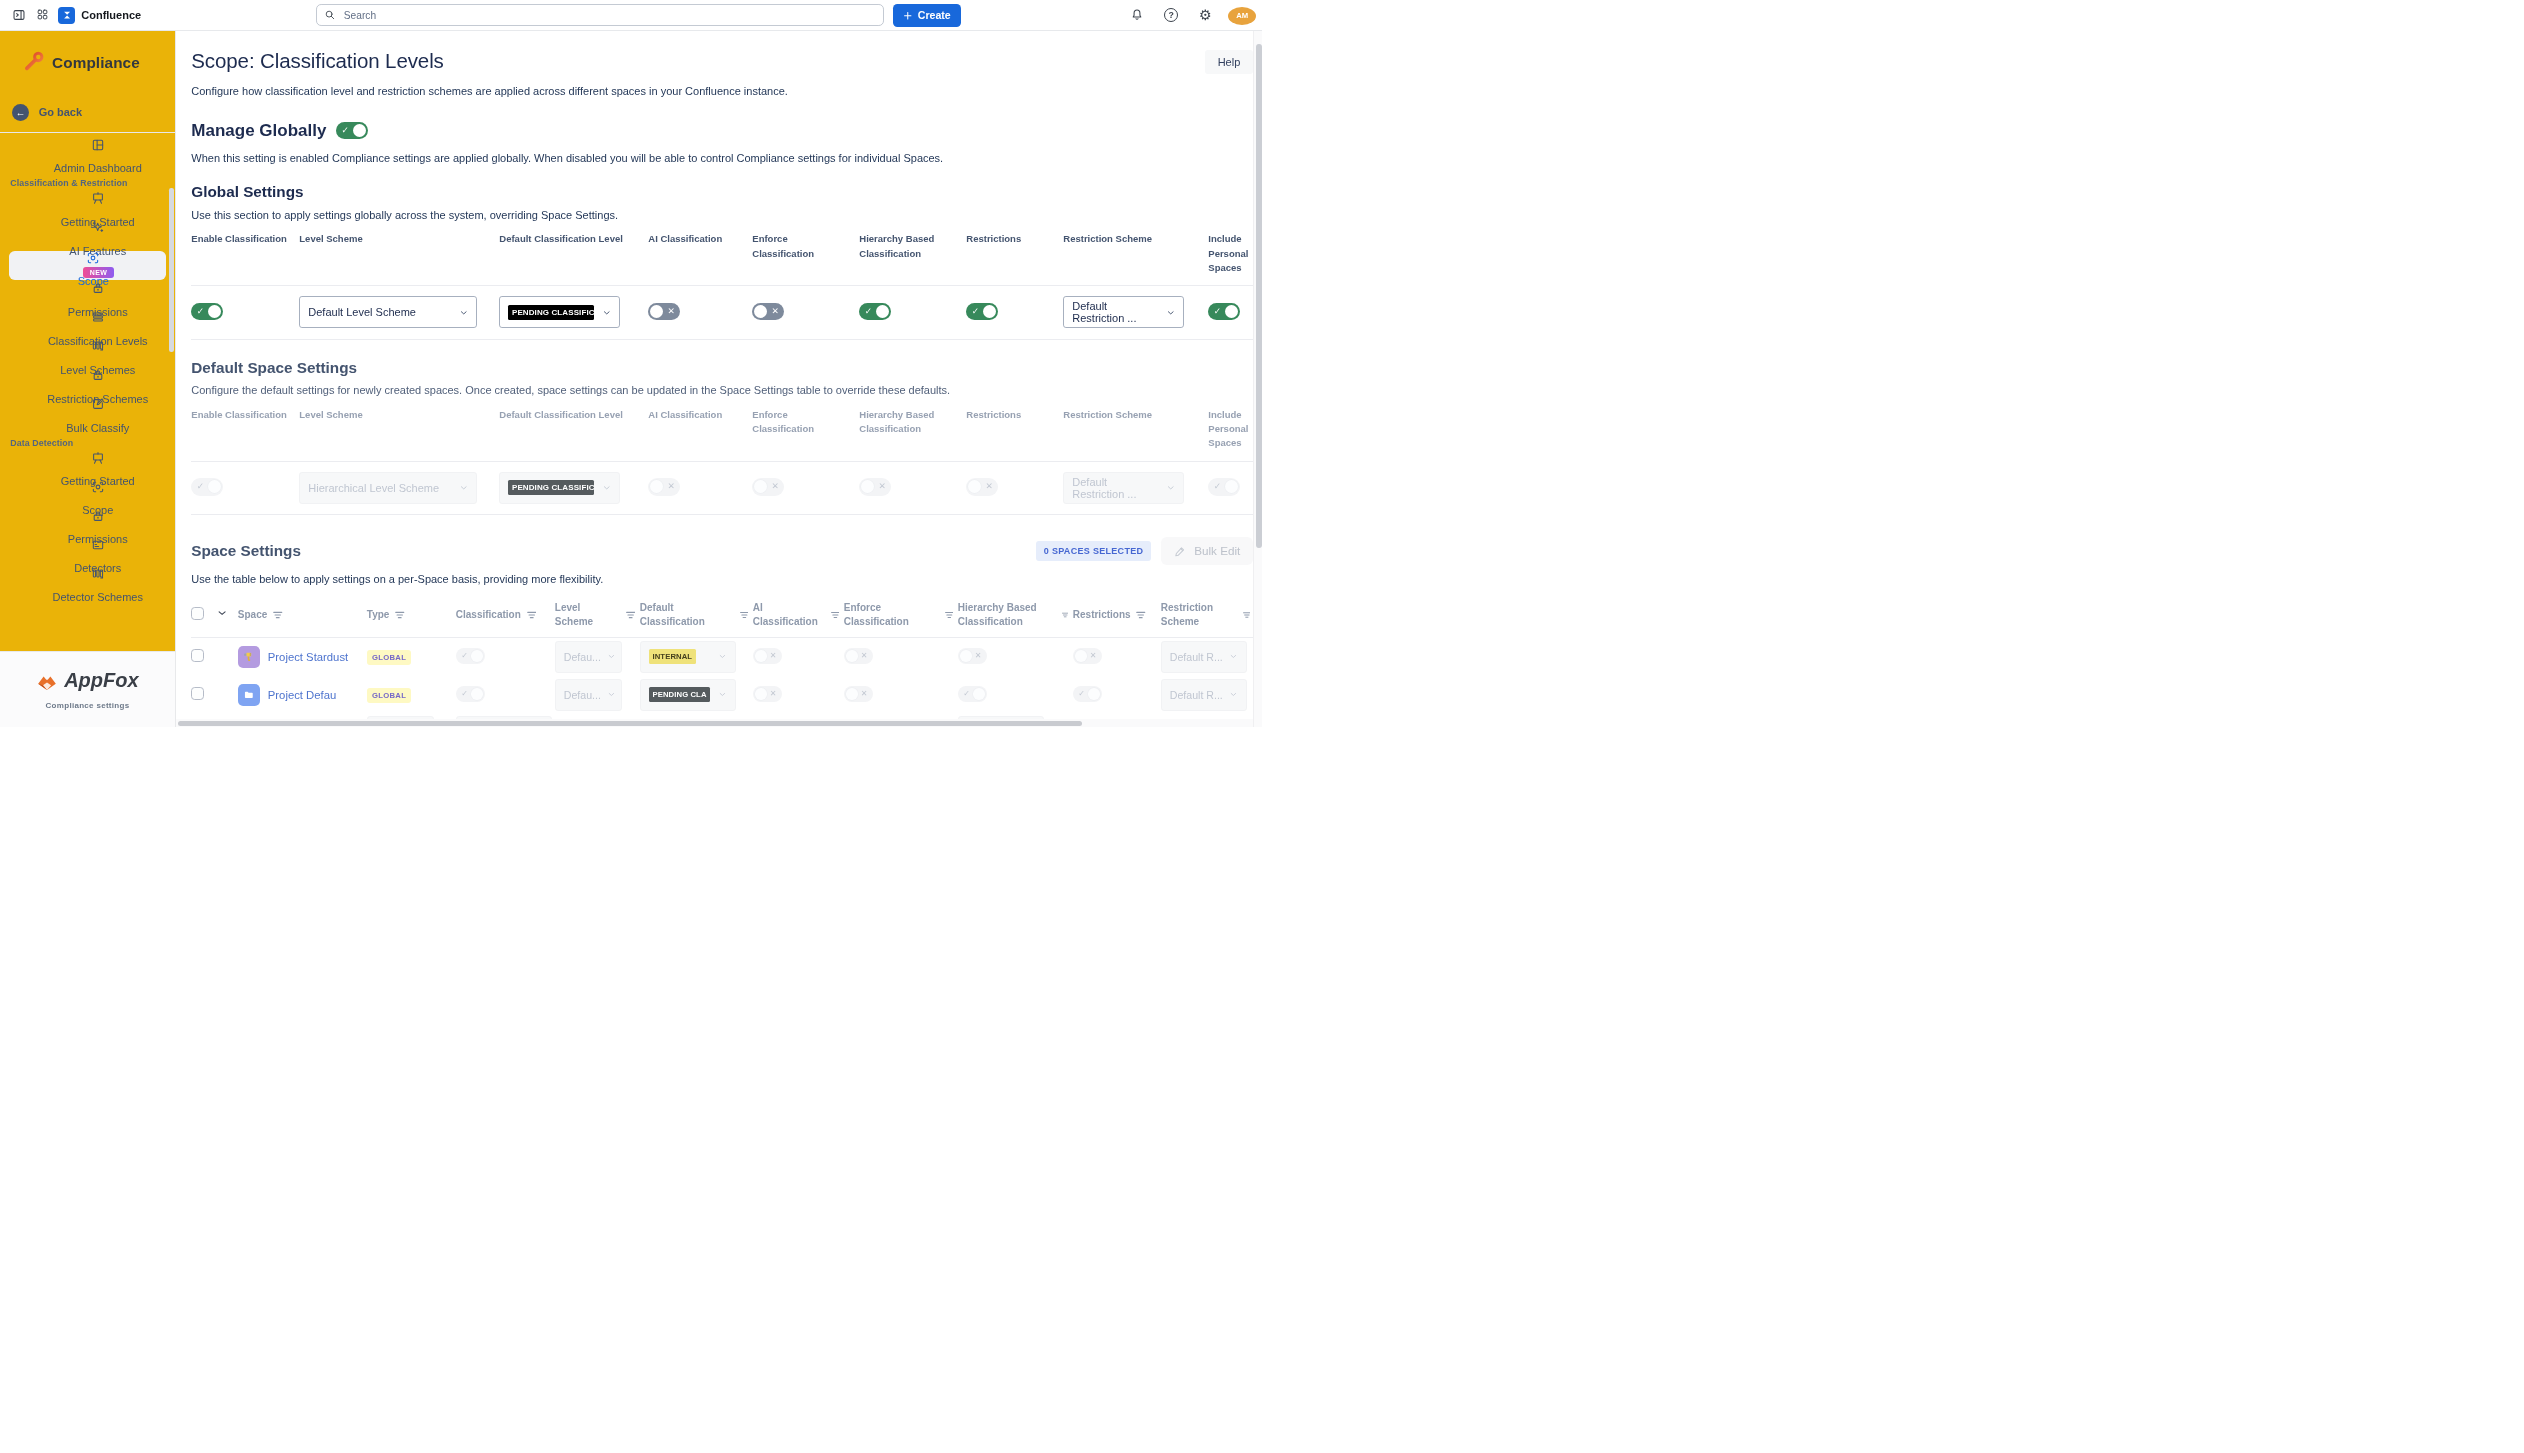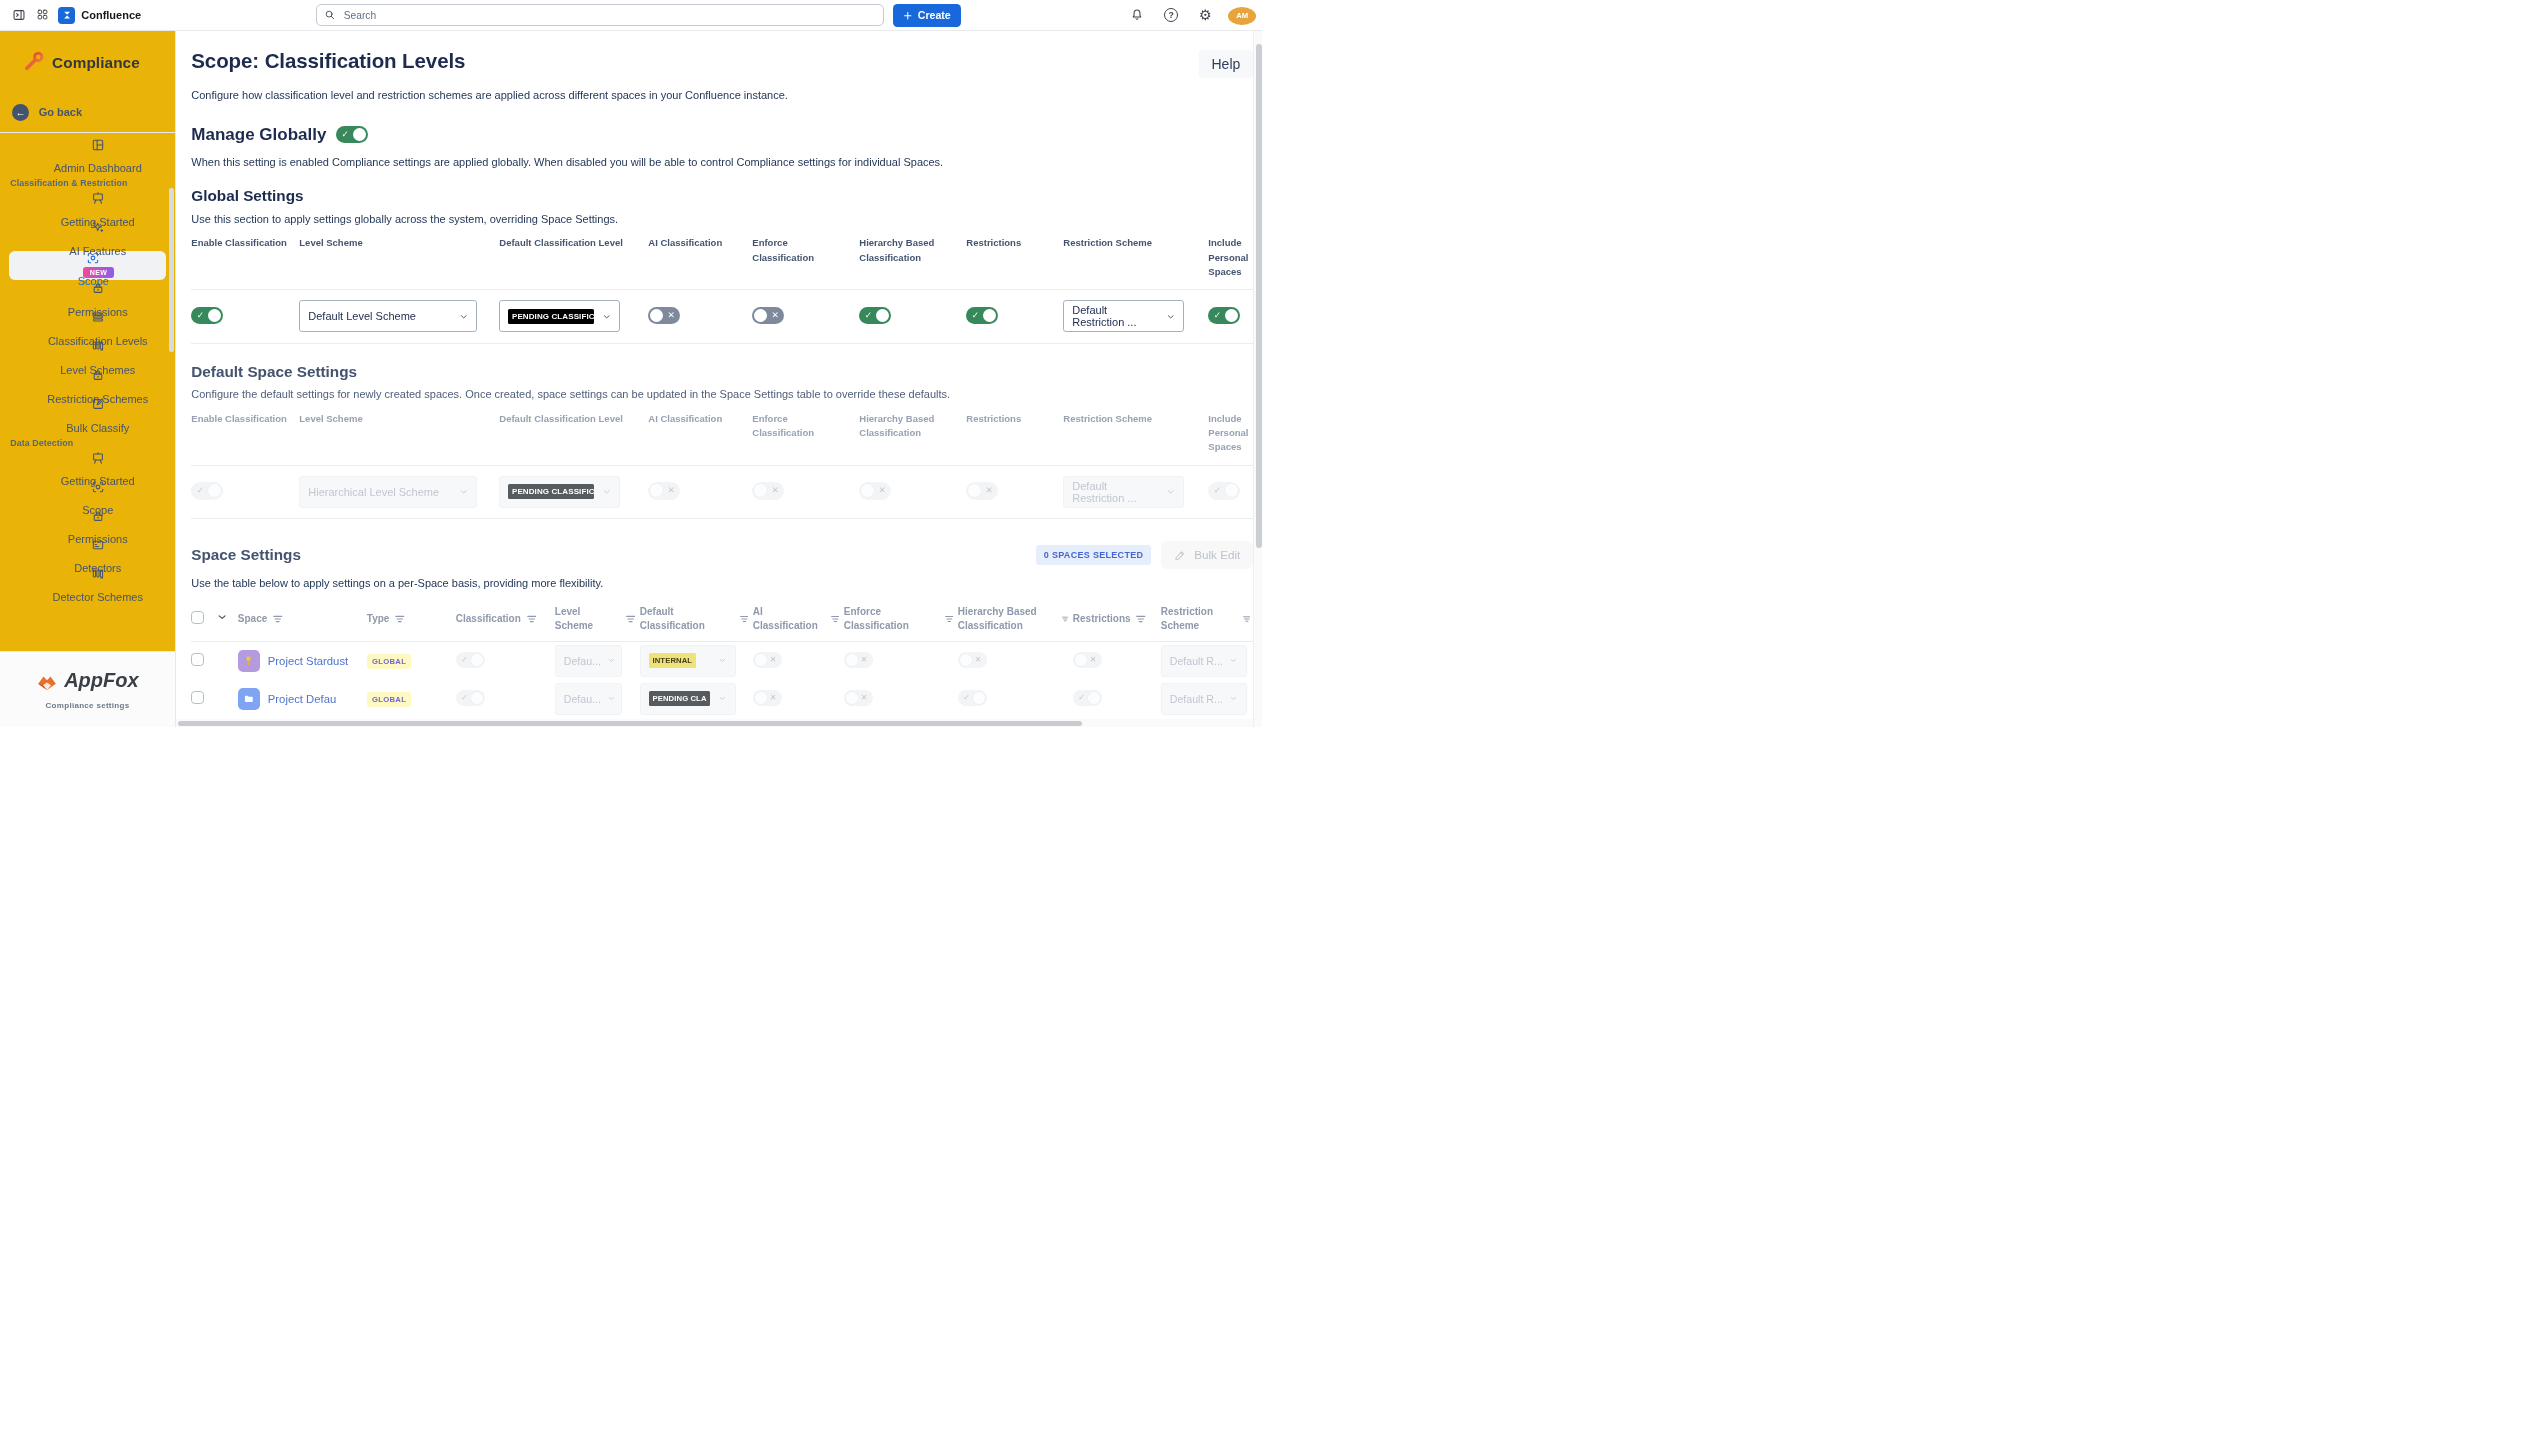--- a/index.html
+++ b/index.html
@@ -40,22 +40,22 @@
   .appfox{display:flex;align-items:flex-end;gap:5.8px;font-size:20px;font-weight:600;color:#3A3F47;font-style:italic;}
   .side-caption{font-size:8px;font-weight:600;color:#6E7A8A;letter-spacing:0.3px;}
   .side-scroll{position:absolute;right:1.5px;top:157px;width:4.4px;height:164px;background:#D7DADF;border-radius:2.2px;}
   svg.oicon{stroke:#44546F;fill:none;stroke-width:1.8;stroke-linecap:round;stroke-linejoin:round;}
   svg.ticon{stroke:#3C434D;fill:none;stroke-width:1.8;stroke-linecap:round;stroke-linejoin:round;}
 
   
   .main{position:absolute;top:31px;left:176px;right:0;bottom:0;background:#fff;padding:17.5px 0 0 15.3px;overflow:hidden;}
   .content{width:1062px;}
   .h1row{display:flex;justify-content:space-between;align-items:flex-start;}
-  h1{margin:0;font-size:20.5px;font-weight:700;color:#1D2B4F;letter-spacing:-0.1px;}
-  .help-btn{margin-top:1.5px;background:#F7F8F9;border:none;border-radius:2.9px;padding:5.8px 13px;font-size:14px;color:#32405F;font-family:inherit;}
+  h1{margin:0;font-size:20.5px;font-weight:400;color:#1D2B4F;letter-spacing:-0.1px;}
+  .help-btn{margin-top:1.5px;background:#F7F8F9;border:none;border-radius:2.9px;padding:5.8px 13px;font-size:11px;color:#32405F;font-family:inherit;}
   p.desc{margin:11.7px 0 0 0;font-size:11px;color:#243858;}
   h2.big{margin:23.4px 0 0 0;font-size:17px;font-weight:700;color:#1D2B4F;display:flex;align-items:center;gap:9.5px;}
   h2.mid{margin:19px 0 0 0;font-size:15.3px;font-weight:700;color:#1D2B4F;}
   h2.muted{color:#44546F;}
   p.muteddesc{color:#51607A;}
 
   
   .tg{width:32px;height:17.5px;border-radius:9.5px;position:relative;flex:none;display:inline-block;}
   .tg .k{position:absolute;top:2.2px;width:13px;height:13px;border-radius:50%;background:#fff;}
   .tg .m{position:absolute;top:0;line-height:17.5px;font-size:8.8px;font-weight:700;color:#fff;width:17px;text-align:center;}

